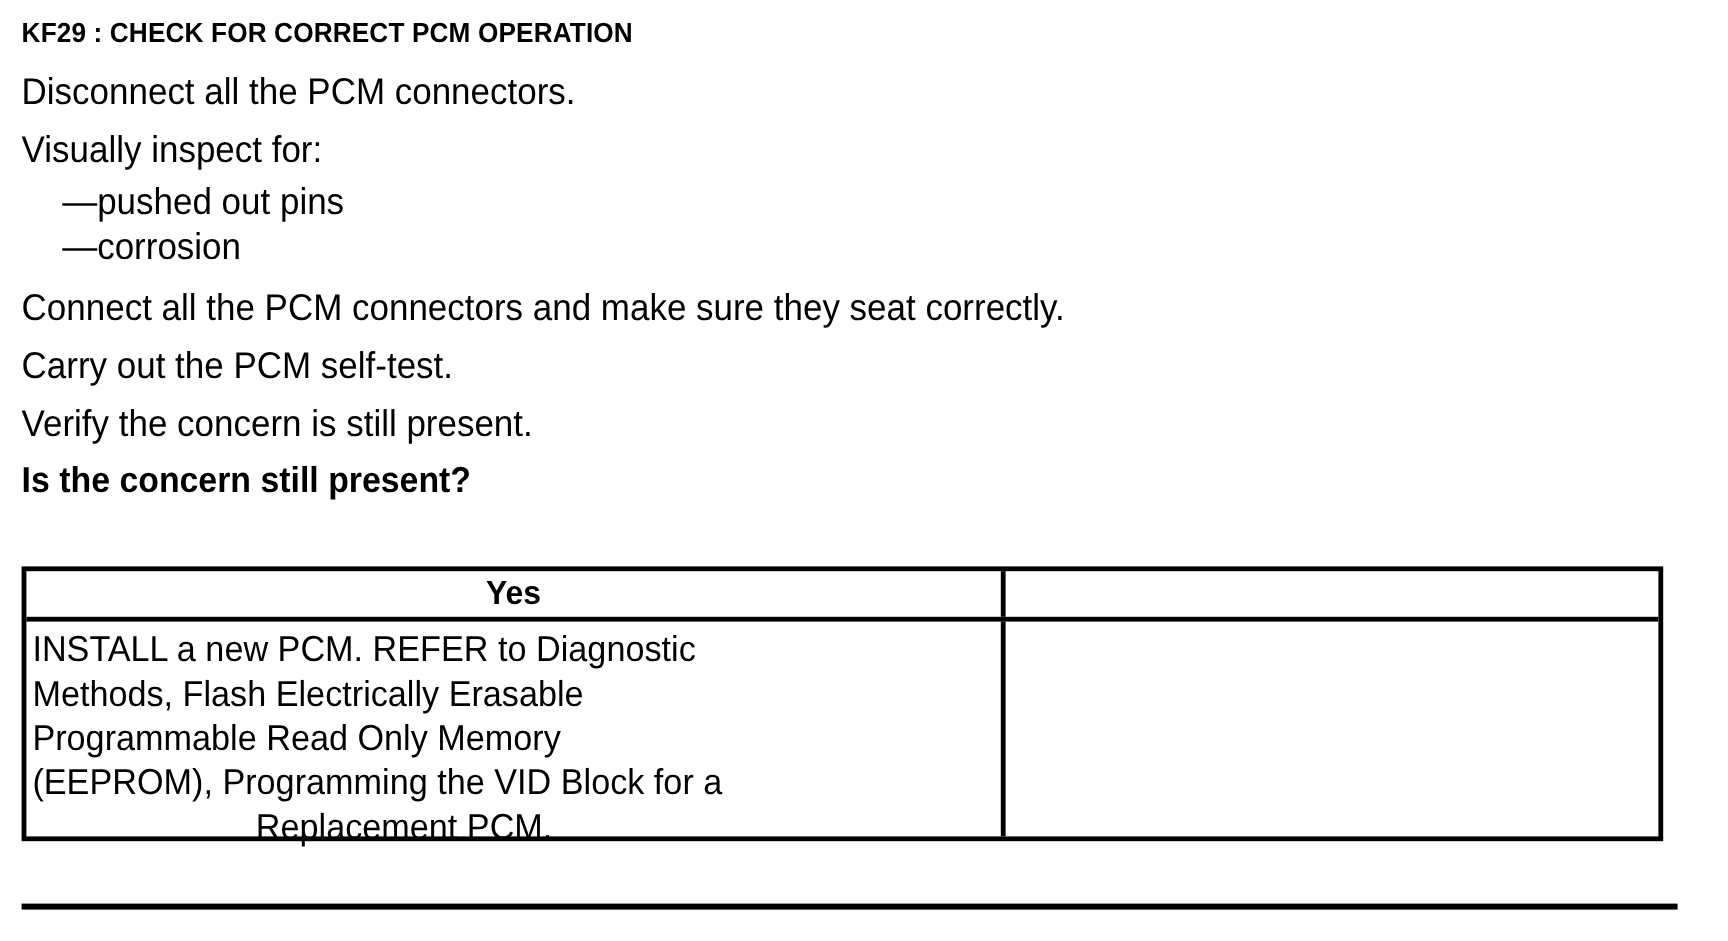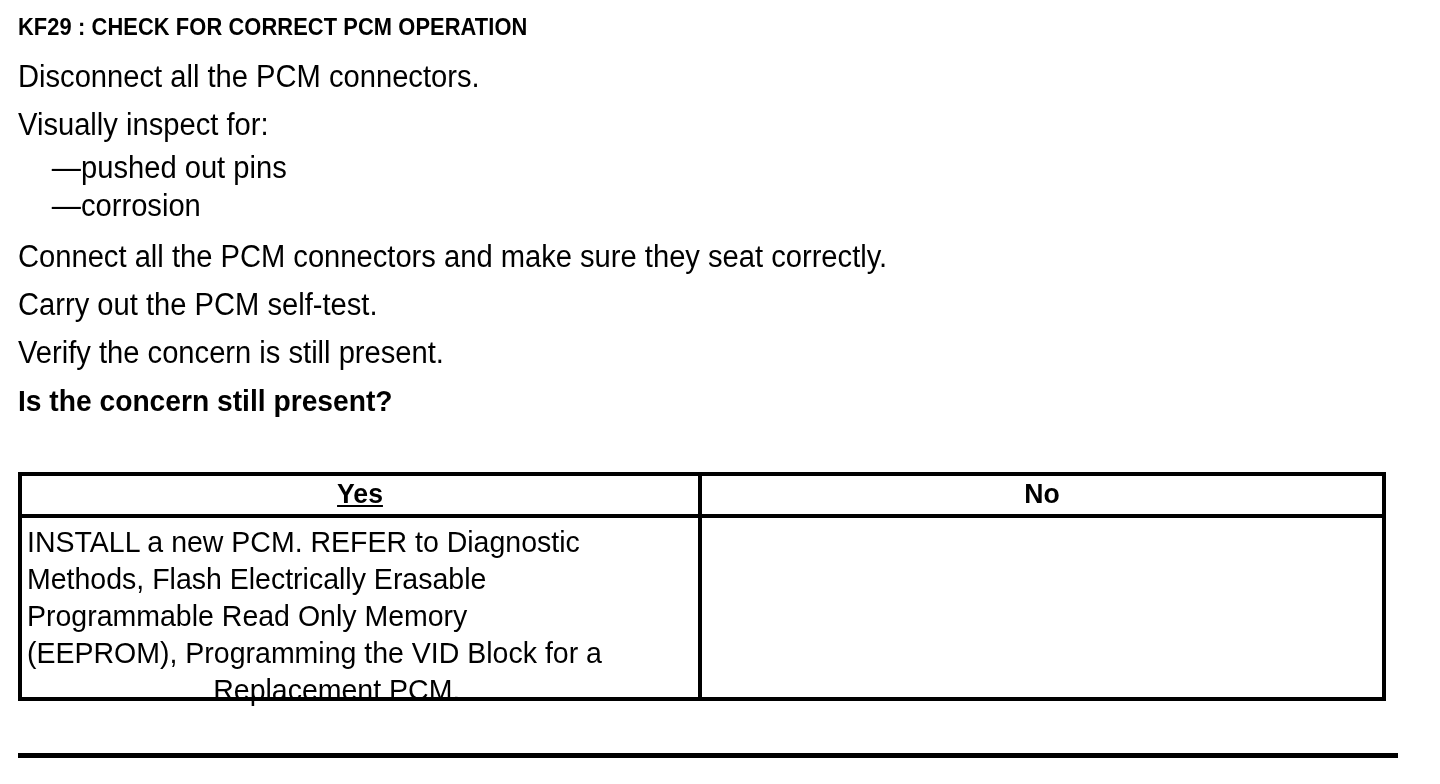--- a/index.html
+++ b/index.html
@@ -75,24 +75,23 @@
   .table-head-row {
     display: flex;
     border-bottom: 4px solid #000;
     height: 38px;
   }
   .table-body-row {
     display: flex;
     height: 179px;
   }
   .col-yes {
-    width: 680px;
+    width: 816px;
     box-sizing: border-box;
     position: relative;
-    text-decoration: underline;
   }
   .col-no {
     flex: 1;
     box-sizing: border-box;
     position: relative;
   }
   .table-head-row .col-yes {
     border-right: 4px solid #000;
   }
   .table-body-row .col-yes {
@@ -155,23 +154,20 @@
     <div class="body-line">Verify the concern is still present.</div>
     <div class="body-line bold">Is the concern still present?</div>
   </div>
 
   <div class="decision-table">
 
     <div class="table-head-row">
       <div class="col-yes">
         <div class="col-head-label">Yes</div>
       </div>
-      <div class="col-no">
-        <div class="col-head-label">No</div>
-      </div>
     </div>
 
     <div class="table-body-row">
       <div class="col-yes">
         <div class="cell-text yes-cell-text">
           <div>INSTALL a new PCM. REFER to Diagnostic</div>
           <div>Methods,  Flash Electrically Erasable</div>
           <div>Programmable Read Only Memory</div>
           <div>(EEPROM), Programming the VID Block for a</div>
           <div class="yes-line-centered">Replacement PCM.</div>

